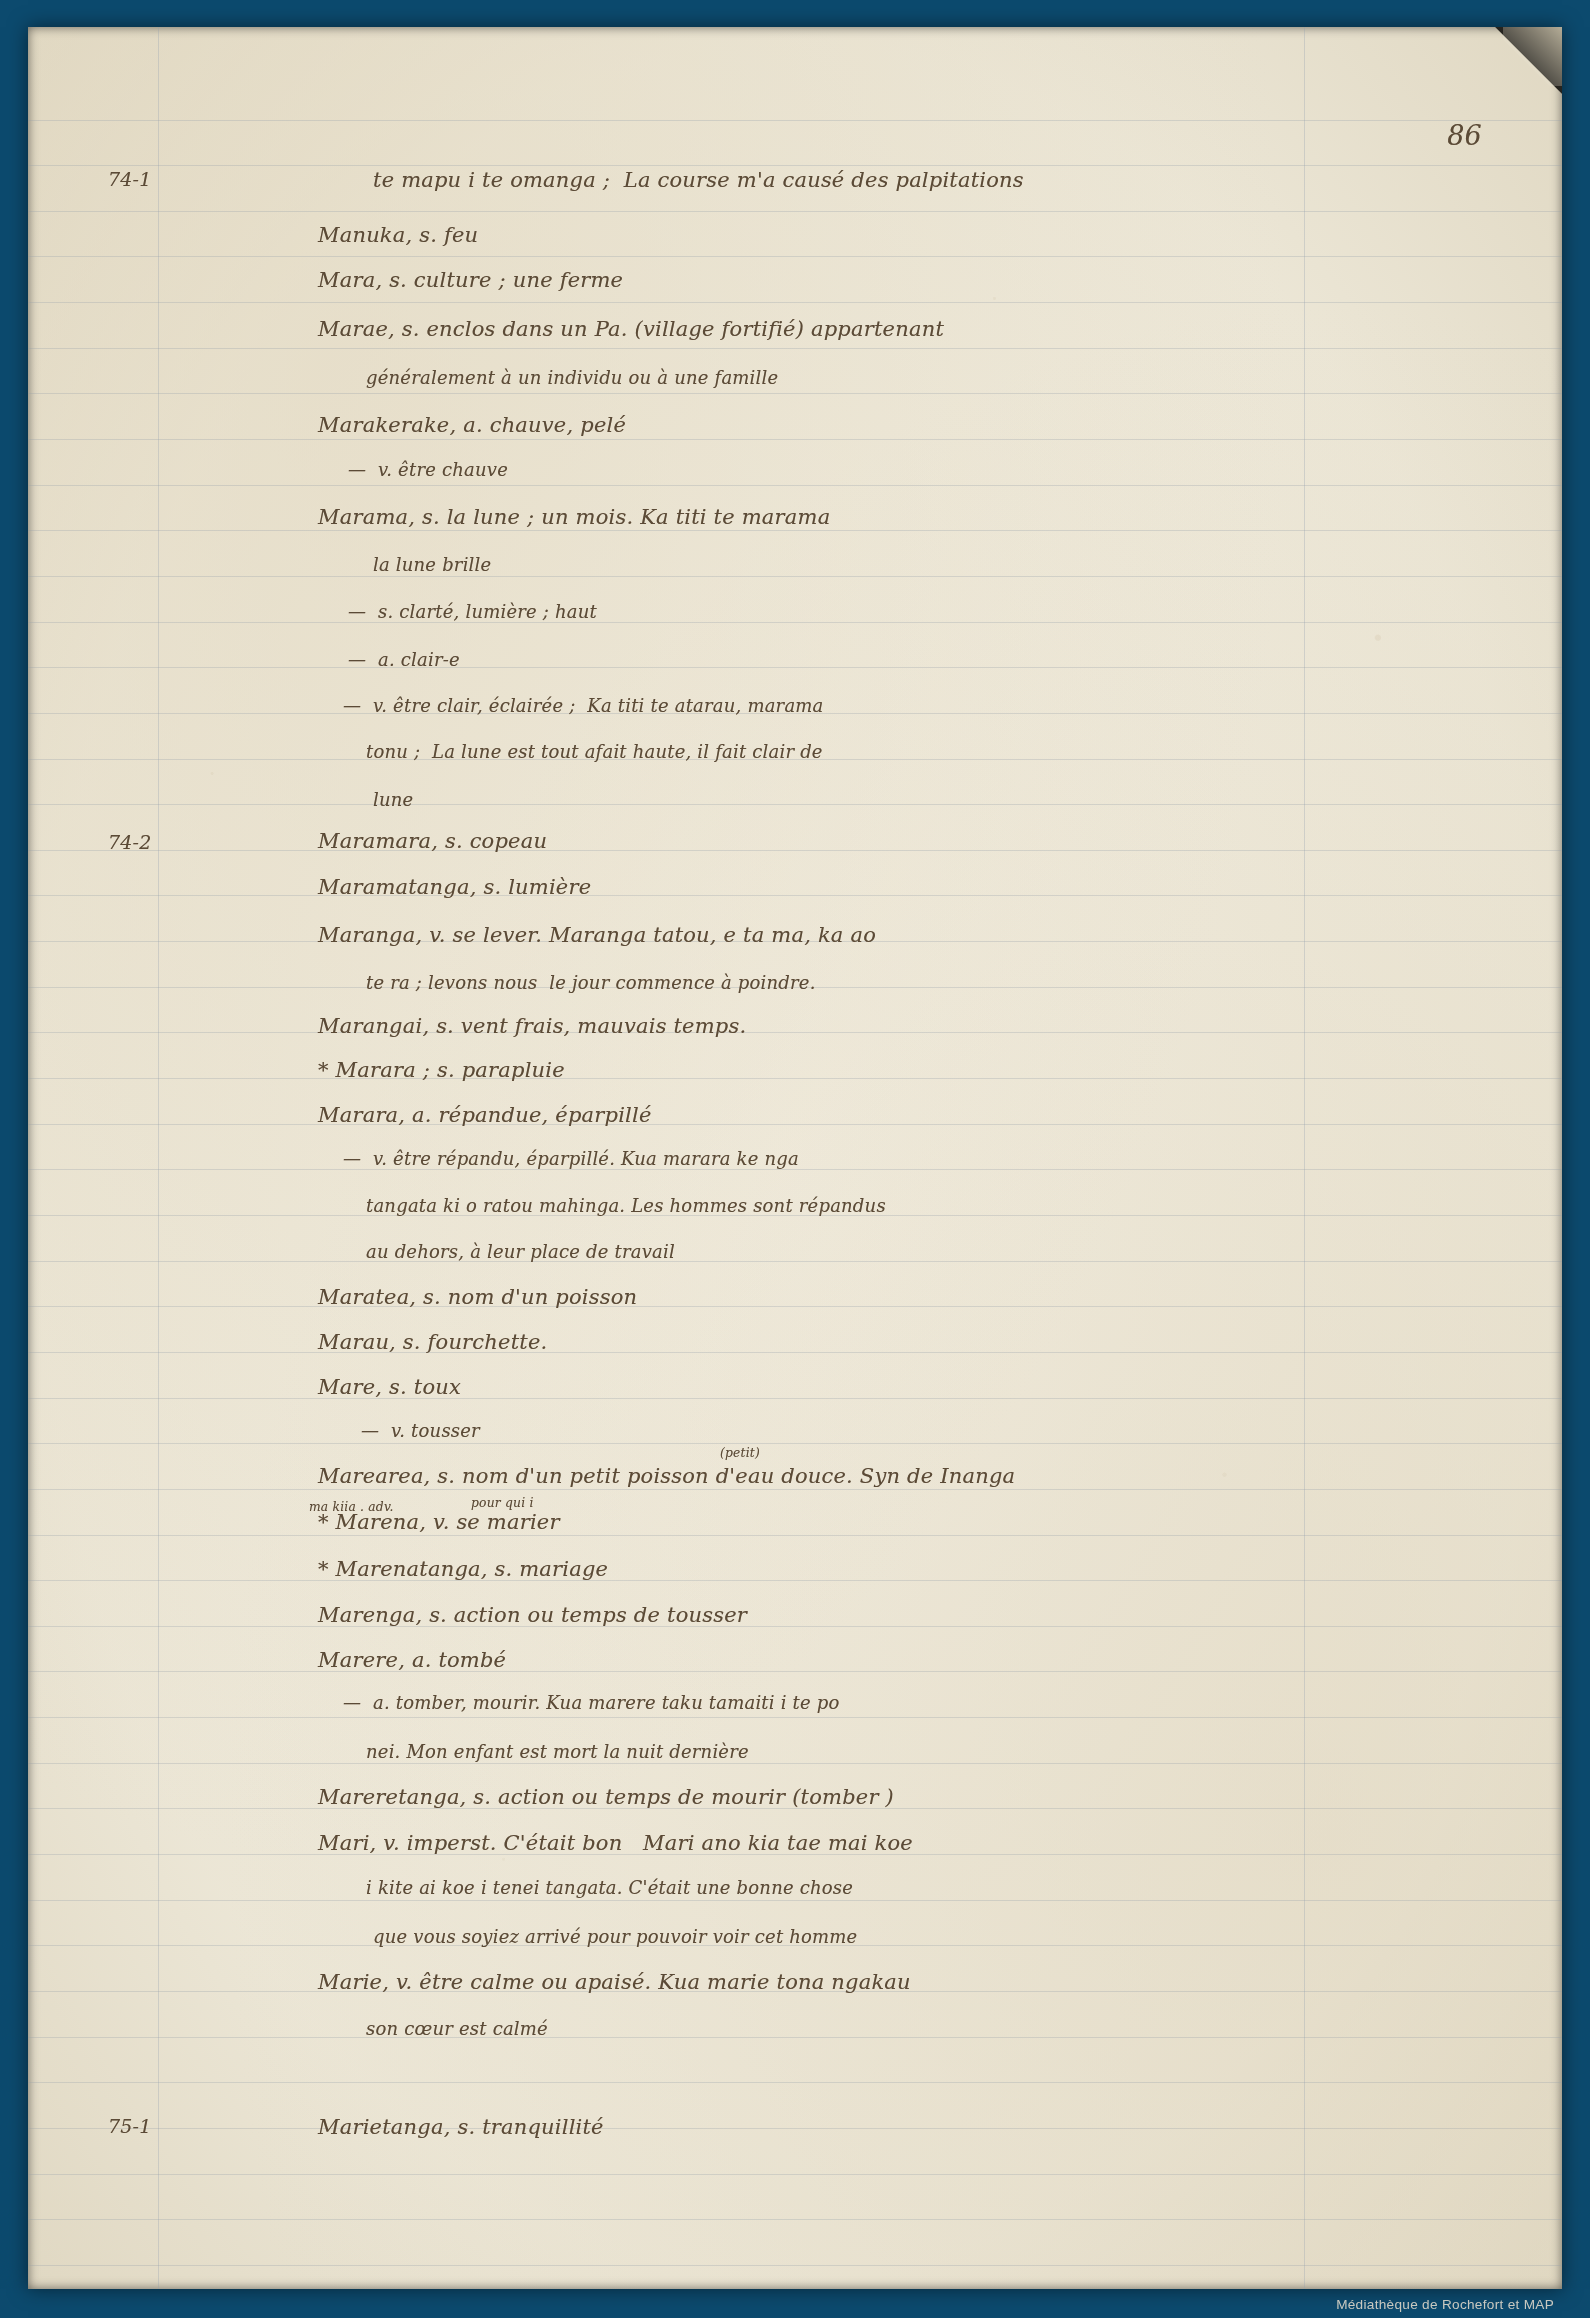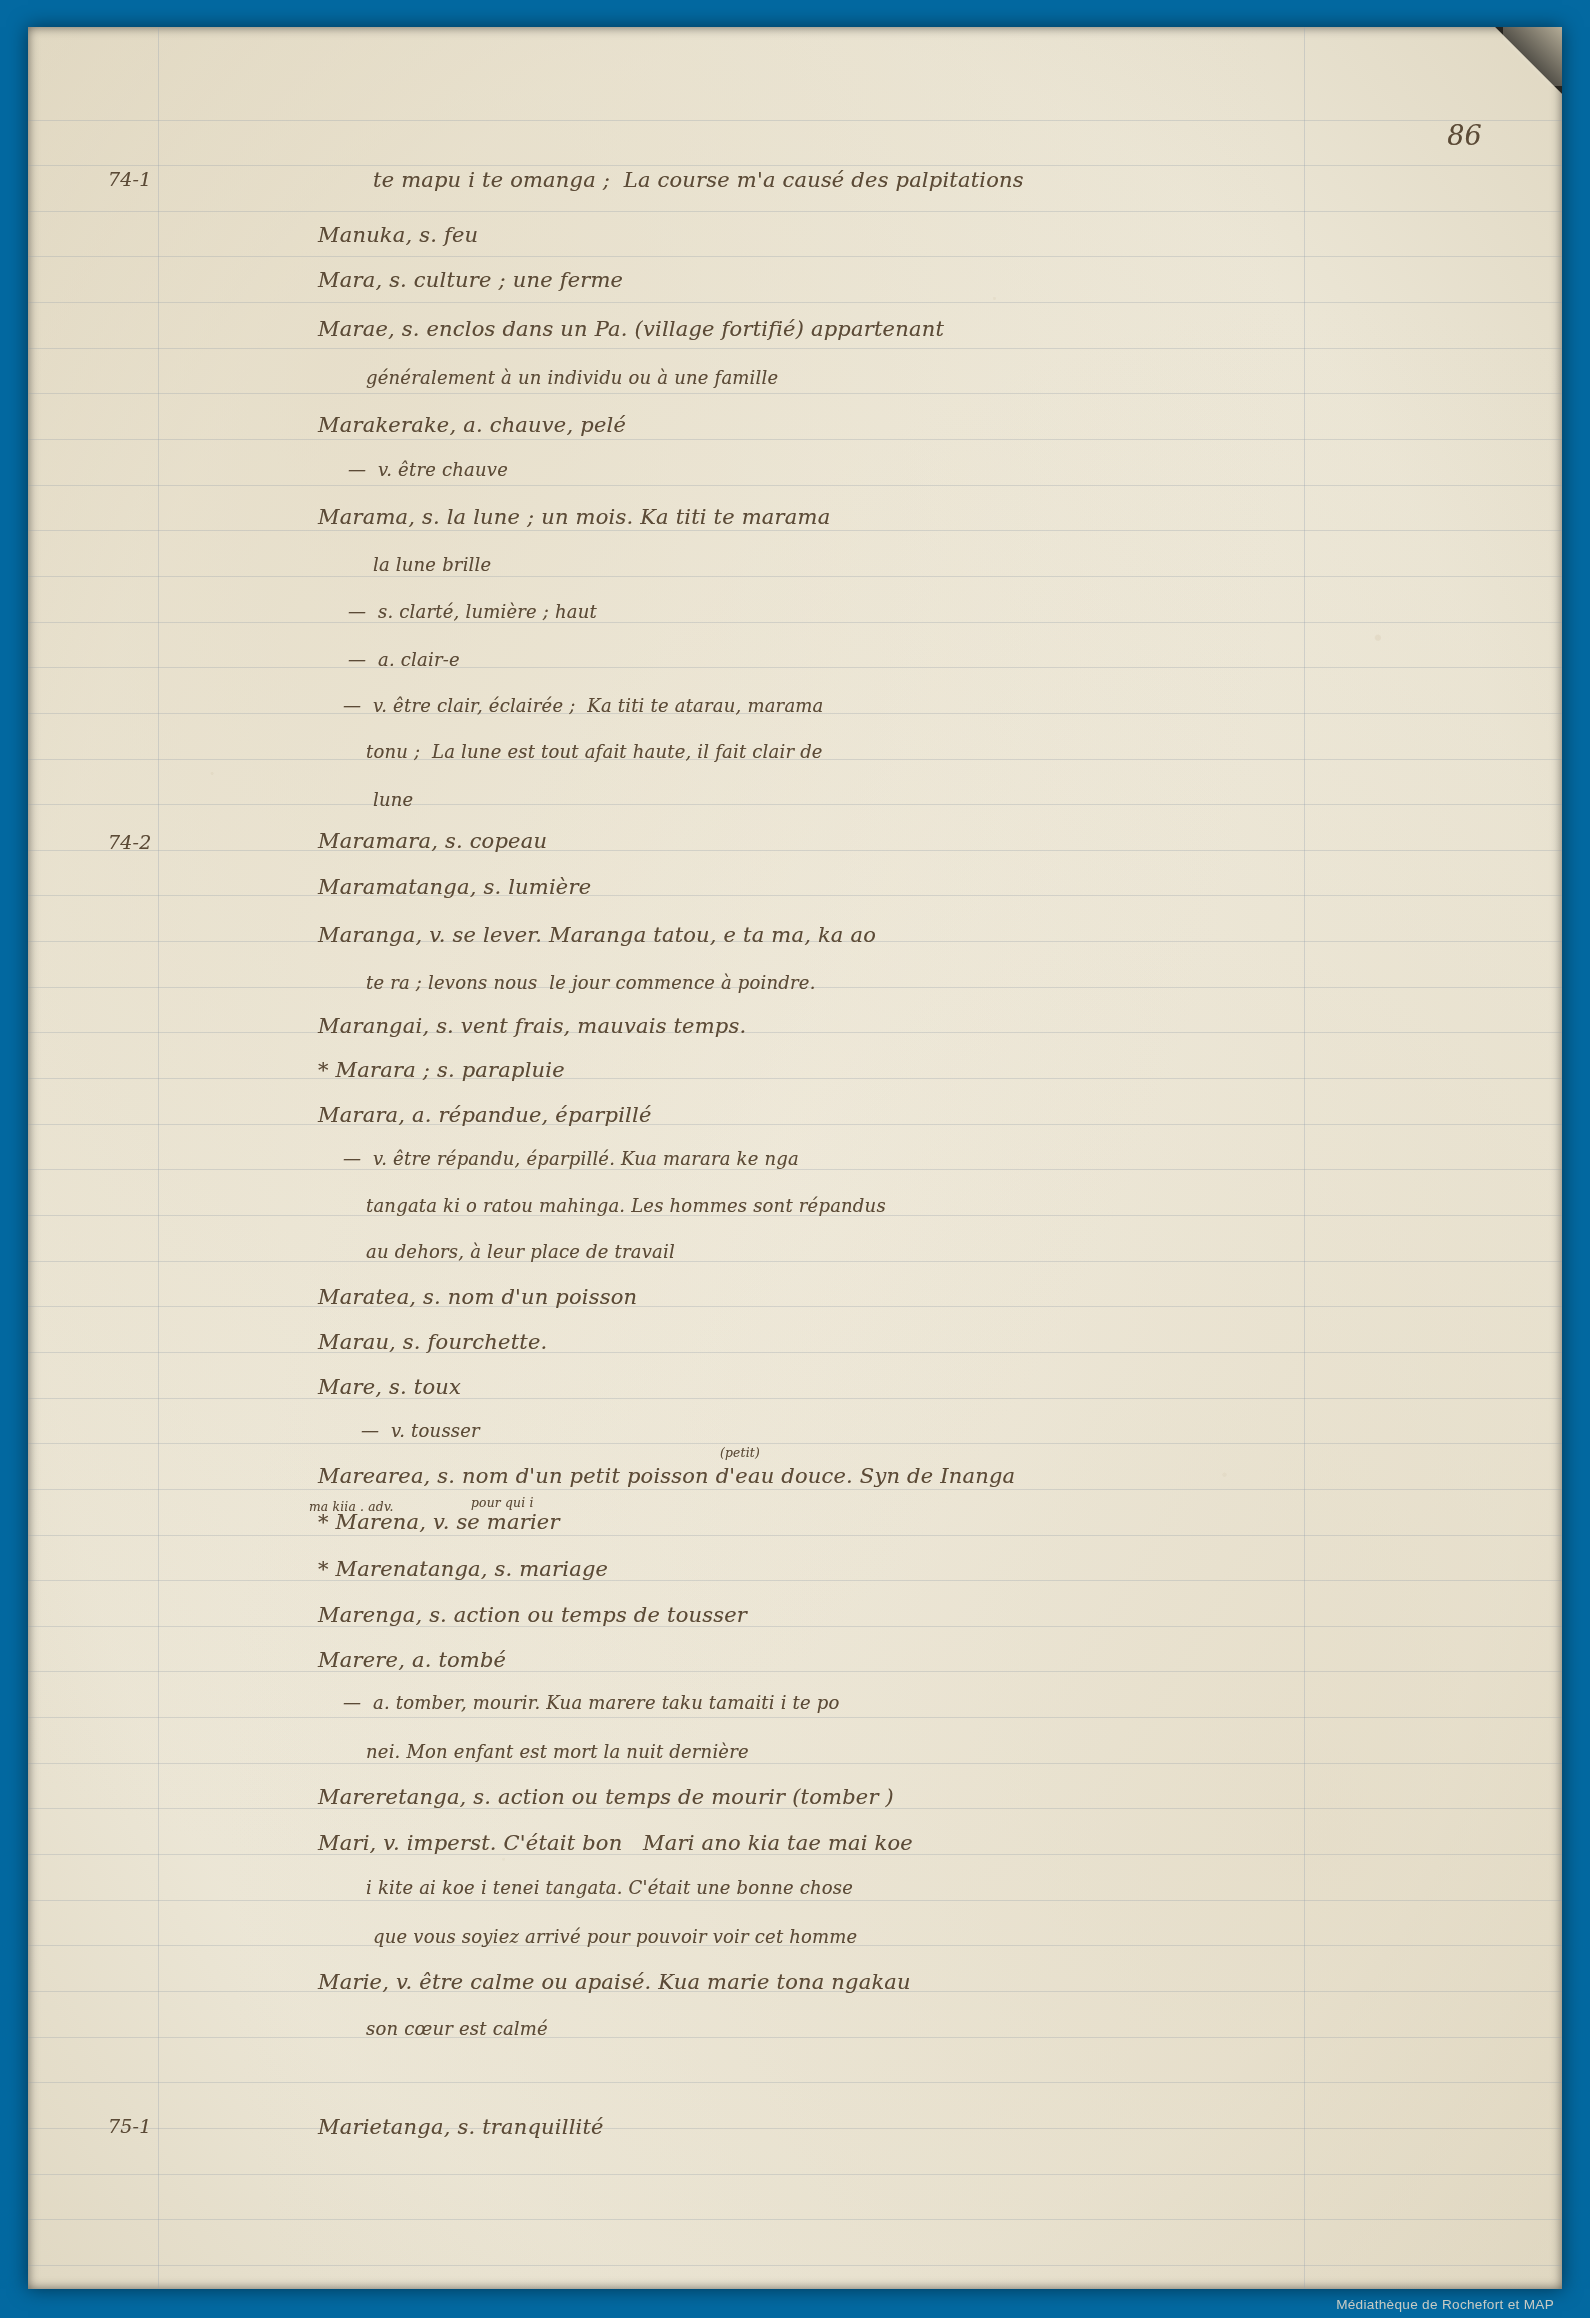--- a/index.html
+++ b/index.html
@@ -14,21 +14,21 @@
     overflow: hidden;
     font-family: "DejaVu Serif", serif;
   }
 
   
   #page {
     position: absolute;
     left: 0; top: 0;
     width: 1591px;
     height: 2319px;
-    background: #0369a1;
+    background: #0c4a6e;
   }
   #paper {
     position: absolute;
     left: 28px;
     top: 27px;
     width: 1534px;
     height: 2262px;
     background: #efeadc;
     background-image:
       radial-gradient(ellipse at 20% 15%, rgba(226,216,192,0.55) 0%, rgba(239,234,220,0) 55%),

